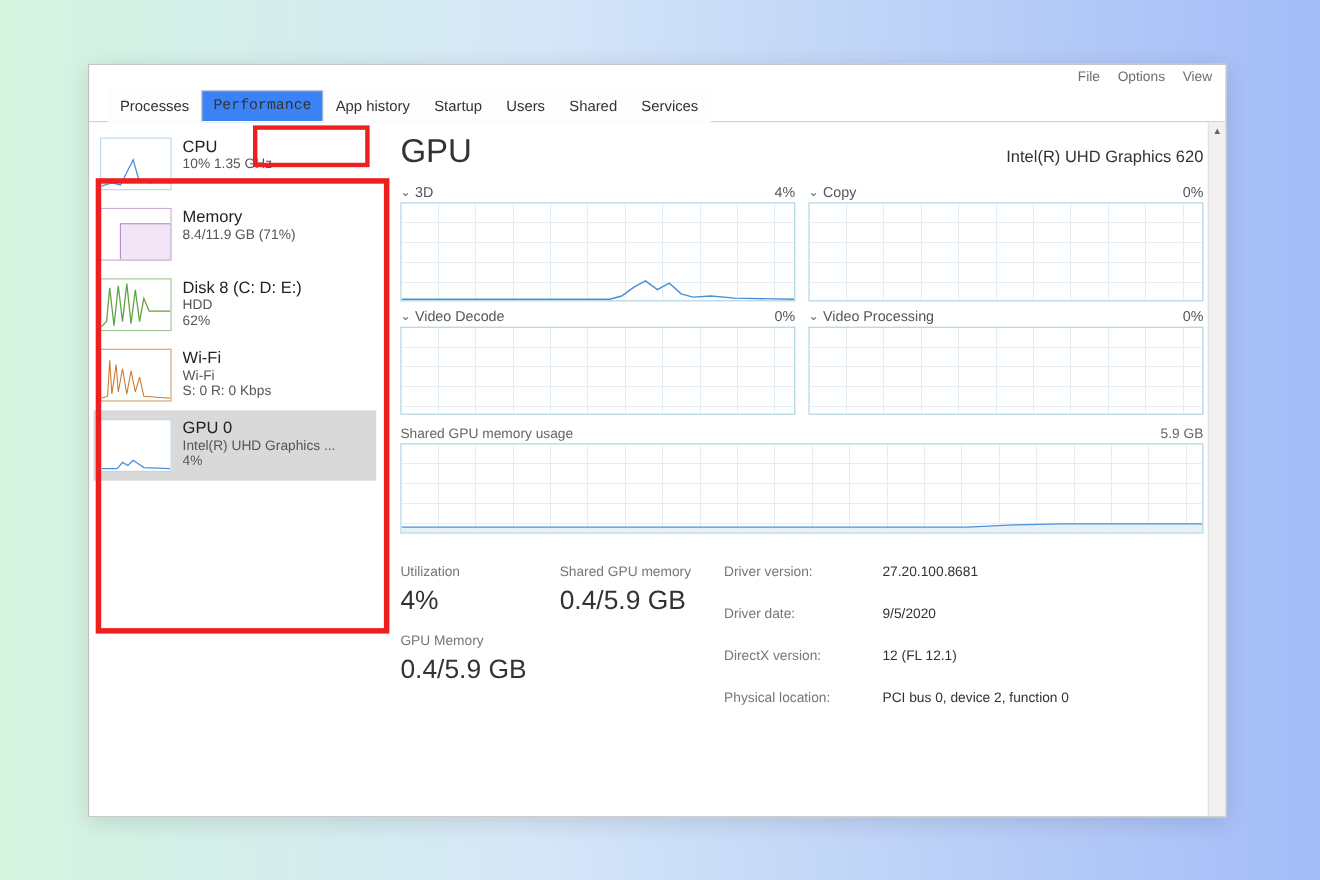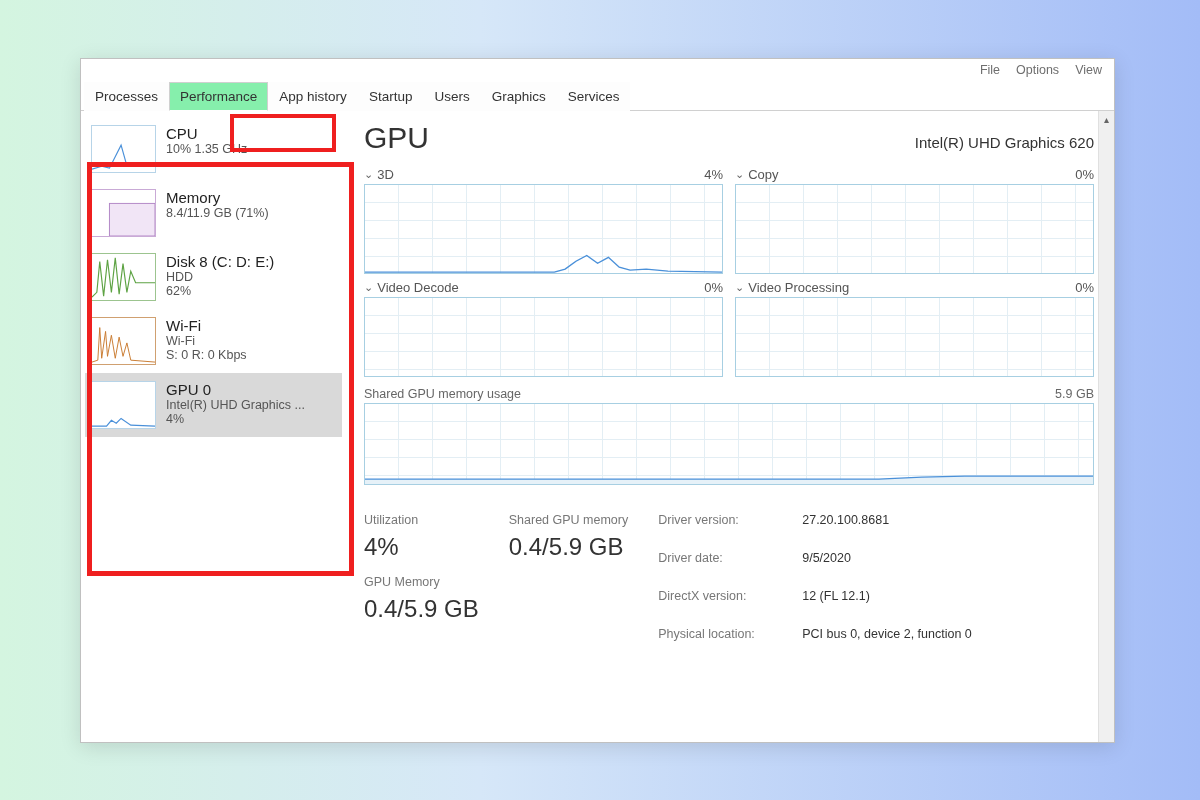--- a/index.html
+++ b/index.html
@@ -6,23 +6,23 @@
   body { width: 1200px; height: 800px; background: linear-gradient(90deg, #d4f5e0 0%, #d6e7f8 40%, #a3bcf7 100%); position: relative; overflow: hidden; }
   .window { position: absolute; left: 80px; top: 58px; width: 1035px; height: 685px; background: #fff; border: 1px solid #c0c0c0; box-shadow: 0 4px 20px rgba(0,0,0,0.12); display: flex; flex-direction: column; }
   .titlebar { height: 30px; display: flex; align-items: center; padding: 0 6px; }
   .title-icon { width: 16px; height: 16px; margin: 0 6px; }
   .title-text { font-size: 12px; color: #2b2b2b; }
   .win-controls { margin-left: auto; display: flex; }
   .win-btn { width: 45px; height: 28px; display: flex; align-items: center; justify-content: center; color: #666; }
   .win-btn svg { width: 11px; height: 11px; }
   .menu { height: 22px; display: flex; align-items: center; padding: 0 6px; gap: 4px; justify-content: flex-end; }
   .menu-item { font-size: 12.5px; color: #6e6e6e; padding: 2px 6px; }
-  .tabs { display: flex; border-bottom: 1px solid #d0d0d0; padding-left: 3px; position: relative; }
+  .tabs { display: flex; border-bottom: 1px solid #d0d0d0; padding-left: 17px; position: relative; }
   .tab { font-size: 13.5px; color: #333; padding: 6px 10px 6px; border: 1px solid transparent; background: #fdfdfd; position: relative; top: 1px; }
-  .tab.active { border: 1px solid #d0d0d0; border-bottom: 1px solid #fff; background: #86efac; }
+  .tab.active { border: 1px solid #d0d0d0; border-bottom: 1px solid #fff; background: #3b82f6; font-family: Liberation Mono, monospace; }
   .content { flex: 1; display: flex; overflow: hidden; position: relative; }
   .sidebar { width: 265px; padding: 6px 4px; display: flex; flex-direction: column; }
   .side-item { display: flex; gap: 10px; padding: 8px 6px; cursor: default; }
   .side-item.selected { background: #d9d9d9; }
   .thumb { width: 65px; height: 48px; border: 1px solid #b7d4e8; background: #fff; flex-shrink: 0; position: relative; overflow: hidden; }
   .thumb.mem { border-color: #c9aad6; }
   .thumb.disk { border-color: #9cc48f; }
   .thumb.wifi { border-color: #d0a070; }
   .side-labels { display: flex; flex-direction: column; justify-content: flex-start; min-width: 0; }
   .side-title { font-size: 15px; color: #222; font-weight: 400; white-space: nowrap; overflow: hidden; text-overflow: ellipsis; }
@@ -69,21 +69,21 @@
     <span class="menu-item">Options</span>
     <span class="menu-item">View</span>
   </div>
 
   <div class="tabs">
     <div class="tab">Processes</div>
     <div class="tab active">Performance</div>
     <div class="tab">App history</div>
     <div class="tab">Startup</div>
     <div class="tab">Users</div>
-    <div class="tab">Graphics</div>
+    <div class="tab">Shared</div>
     <div class="tab">Services</div>
   </div>
 
   <div class="content">
 
     <div class="sidebar">
 
       <div class="side-item">
         <div class="thumb">
           <svg class="tinyline" viewBox="0 0 65 48" preserveAspectRatio="none">

